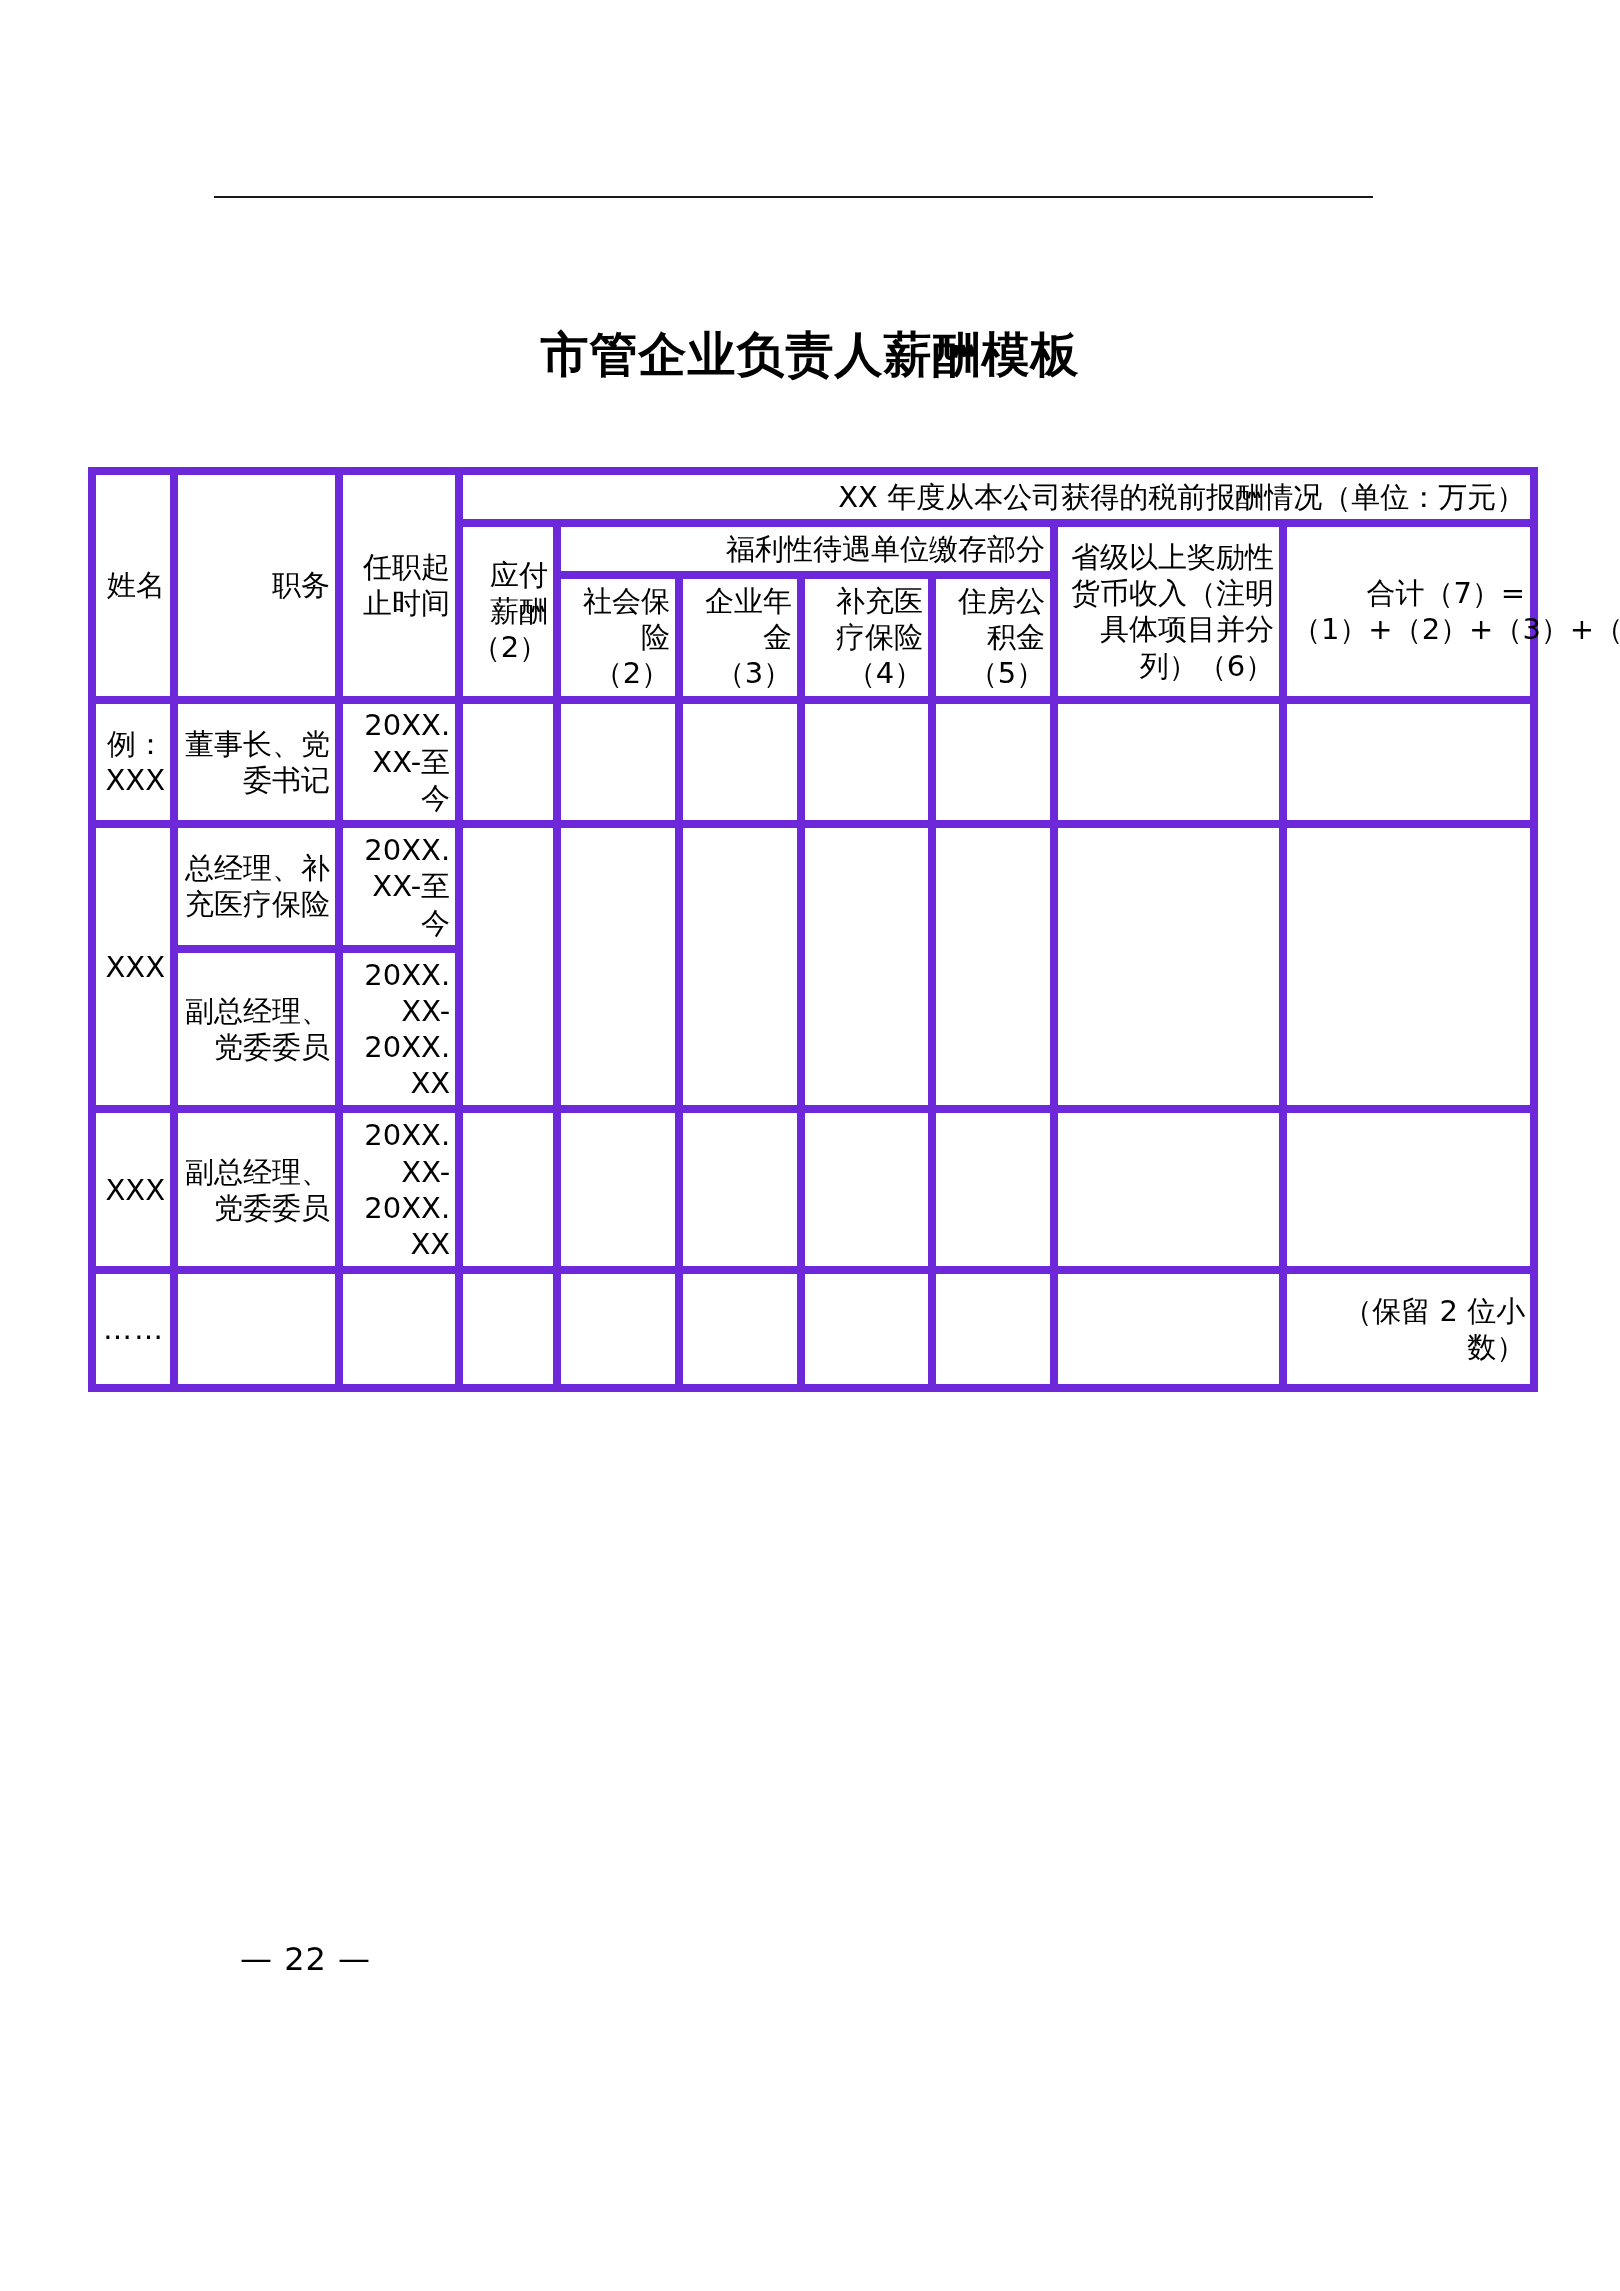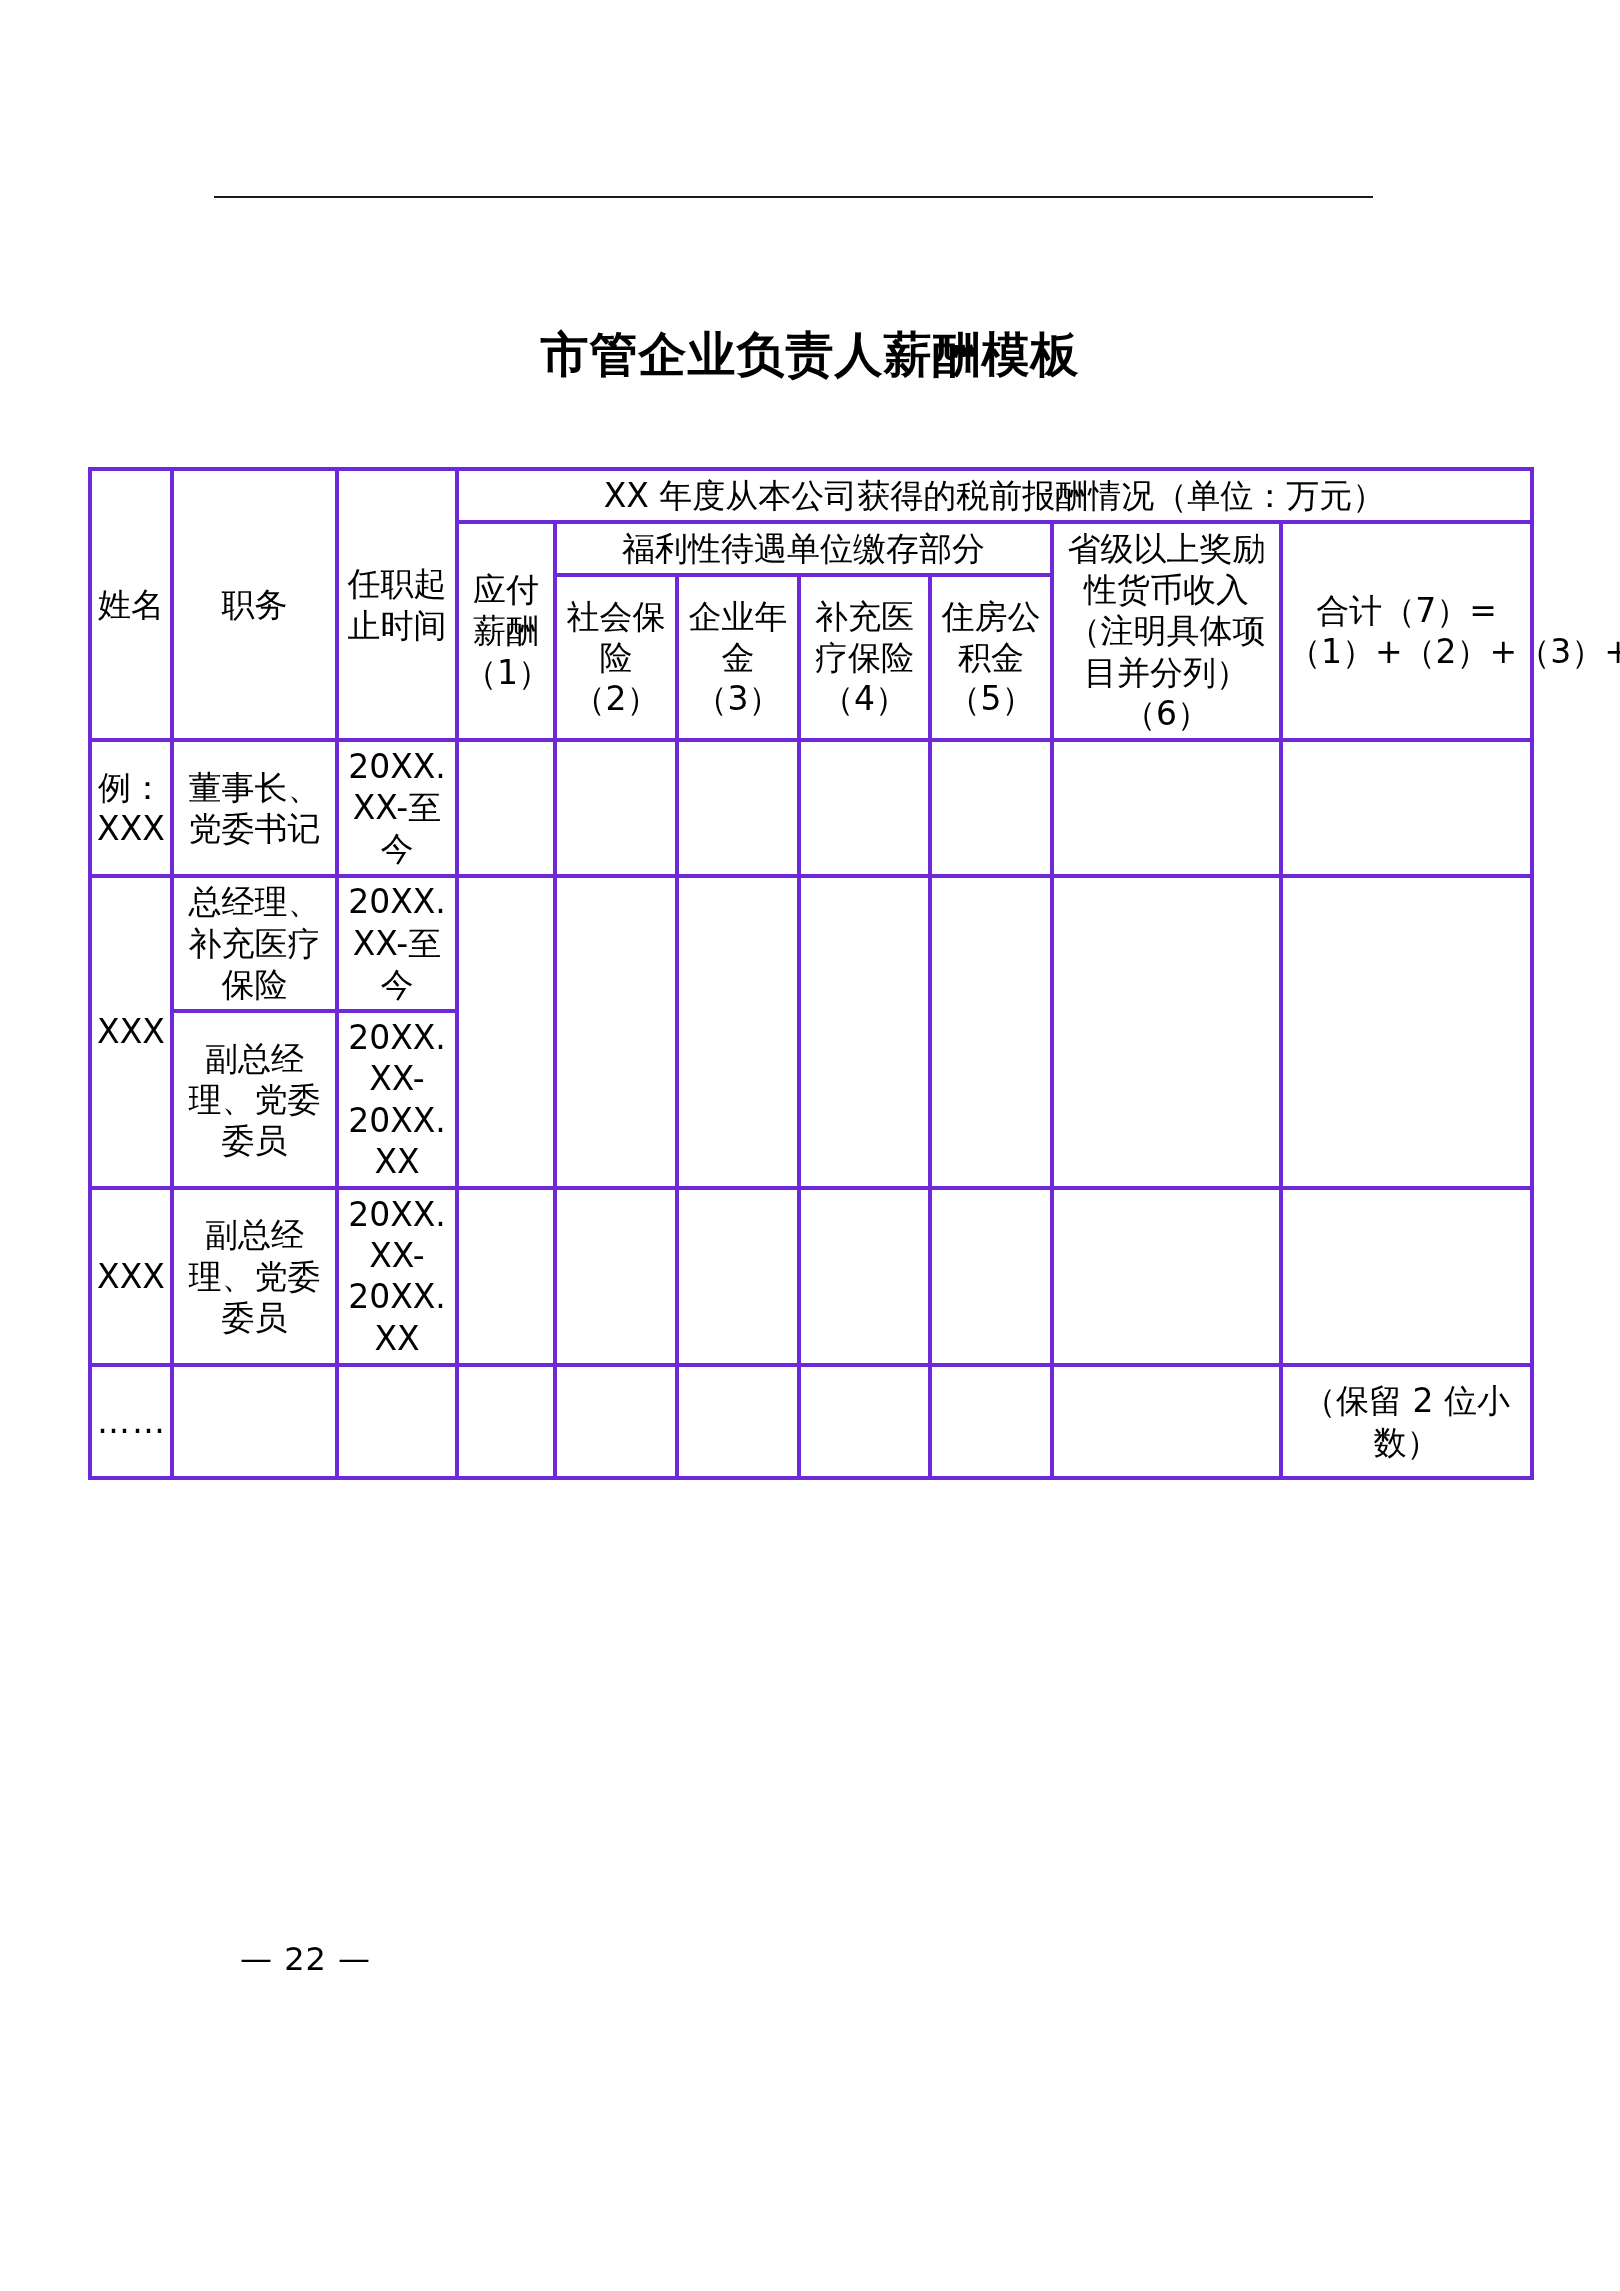--- a/index.html
+++ b/index.html
@@ -47,26 +47,26 @@
     left: 88px;
     top: 467px;
     width: 1441px;
   }
   table.salary {
     border-collapse: collapse;
     width: 1441px;
     table-layout: fixed;
   }
   table.salary td, table.salary th {
-    border: 4px solid #6d28d9;
+    border: 8px solid #6d28d9;
     padding: 3.9px 4.9px;
-    text-align: center;
+    text-align: right;
     vertical-align: middle;
     font-weight: normal;
-    font-size: 33px;
+    font-size: 29px;
     line-height: 1.25;
     font-family: "DejaVu Sans", sans-serif;
   }
   .c-name  { width: 82px; }
   .c-post  { width: 165px; }
   .c-time  { width: 120px; }
   .c-pay   { width: 98px; }
   .c-soc   { width: 122px; }
   .c-ann   { width: 122px; }
   .c-med   { width: 131px; }
@@ -118,21 +118,21 @@
           <col class="c-total">
       </colgroup>
       <tbody>
         <tr>
           <td rowspan="4" class="name-cell">姓名</td>
           <td rowspan="4" class="hdr-cell">职务</td>
           <td rowspan="4" class="hdr-cell">任职起止时间</td>
           <td colspan="7" class="hdr-top">XX 年度从本公司获得的税前报酬情况（单位：万元）</td>
         </tr>
         <tr>
-          <td rowspan="3" class="hdr-cell">应付薪酬（1）</td>
+          <td rowspan="3" class="hdr-cell">应付薪酬（2）</td>
           <td colspan="4" class="hdr-sub">福利性待遇单位缴存部分</td>
           <td rowspan="3" class="hdr-cell">省级以上奖励性货币收入（注明具体项目并分列）（6）</td>
           <td rowspan="3" class="hdr-total">合计（7）=（1）+（2）+（3）+（4）+（5）+（6）</td>
         </tr>
         <tr>
           <td rowspan="2" class="hdr-cell">社会保险（2）</td>
           <td rowspan="2" class="hdr-cell">企业年金（3）</td>
           <td rowspan="2" class="hdr-cell">补充医疗保险（4）</td>
           <td rowspan="2" class="hdr-cell">住房公积金（5）</td>
         </tr>

